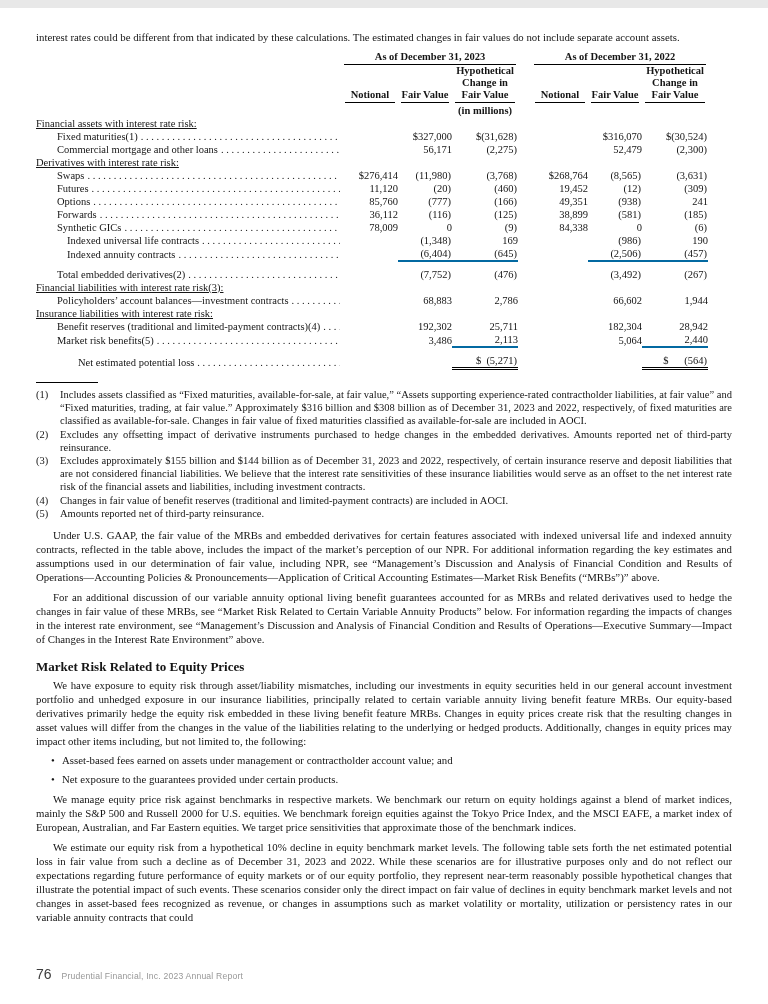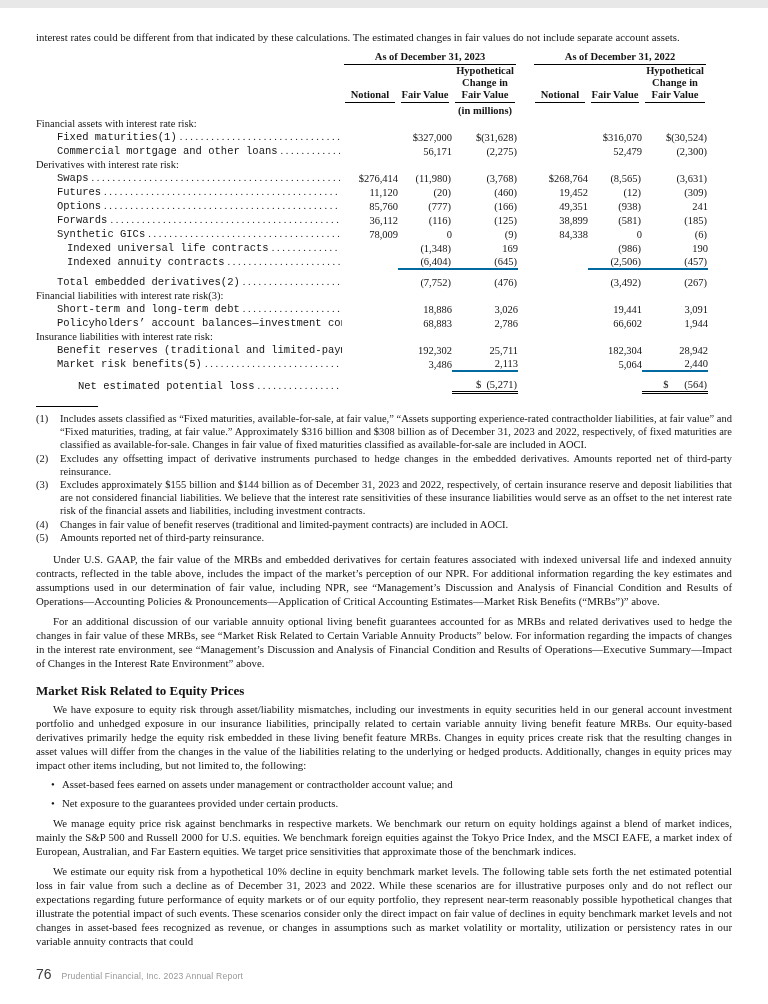--- a/index.html
+++ b/index.html
@@ -28,24 +28,24 @@
   table.sens td,table.sens th{padding:0;vertical-align:bottom;line-height:13px;}
   th .hu{display:block;border-bottom:1px solid #000;padding-bottom:1px;margin:0 3px;
          font-weight:bold;text-align:center;line-height:12px;}
   tr.grouphead th .hu{margin:0 2px;}
   tr.unitsrow td{line-height:12px;padding-top:2px;}
   .units{font-weight:bold;text-align:center;white-space:nowrap;}
   td.num{text-align:right;padding-right:6px;white-space:nowrap;}
   td.num.pr0{padding-right:1px;}
   td.lbl{overflow:hidden;}
   .lw{display:flex;align-items:baseline;overflow:hidden;}
-  .lt{white-space:nowrap;font-family:Liberation Mono, monospace;}
+  .lt{white-space:nowrap;}
   .dots{flex:1 1 auto;overflow:hidden;white-space:nowrap;margin:0 2px 0 3px;}
   .dots::after{content:" .  .  .  .  .  .  .  .  .  .  .  .  .  .  .  .  .  .  .  .  .  .  .  .  .  .  .  .  .  .  .  .  .  .  .  .  .  .  .  .  .  .  .  .  .  .  .  .  .  .  .  .  .  .  .  .  .  .  .  .  .  .  .  .  .  .";}
-  td.sec{white-space:nowrap;}
+  td.sec{white-space:nowrap;text-decoration:underline;}
   .ind1{padding-left:21px !important;}
   .ind2{padding-left:31px !important;}
   .ind3{padding-left:42px !important;}
   tr.gap td{padding-top:6px;}
   td.rule{border-bottom:2px solid #0369a1;padding-bottom:2px;}
   td.rule2{border-bottom:3px double #000;padding-bottom:2px;}
 
   
   .fn-divider{width:62px;border-top:1px solid #000;margin:12px 0 5px 0;height:0;}
   .fn{display:flex;font-size:10.5px;line-height:13.2px;}
@@ -290,35 +290,20 @@
         <td class="num"></td>
         <td class="num pr0">(3,492)</td>
         <td class="num pr0">(267)</td>
       </tr>
       <tr>
         <td class="sec" colspan="8">Financial liabilities with interest rate risk(3):</td>
       </tr>
       <tr>
         <td class="lbl ind1">
               <div class="lw">
-                <span class="lt">Short-term and long-term debt</span>
-                <span class="dots"></span>
-              </div>
-            </td>
-        <td class="num"></td>
-        <td class="num">18,886</td>
-        <td class="num">3,026</td>
-        <td></td>
-        <td class="num"></td>
-        <td class="num">19,441</td>
-        <td class="num">3,091</td>
-      </tr>
-      <tr>
-        <td class="lbl ind1">
-              <div class="lw">
                 <span class="lt">Policyholders’ account balances—investment contracts</span>
                 <span class="dots"></span>
               </div>
             </td>
         <td class="num"></td>
         <td class="num">68,883</td>
         <td class="num">2,786</td>
         <td></td>
         <td class="num"></td>
         <td class="num">66,602</td>

